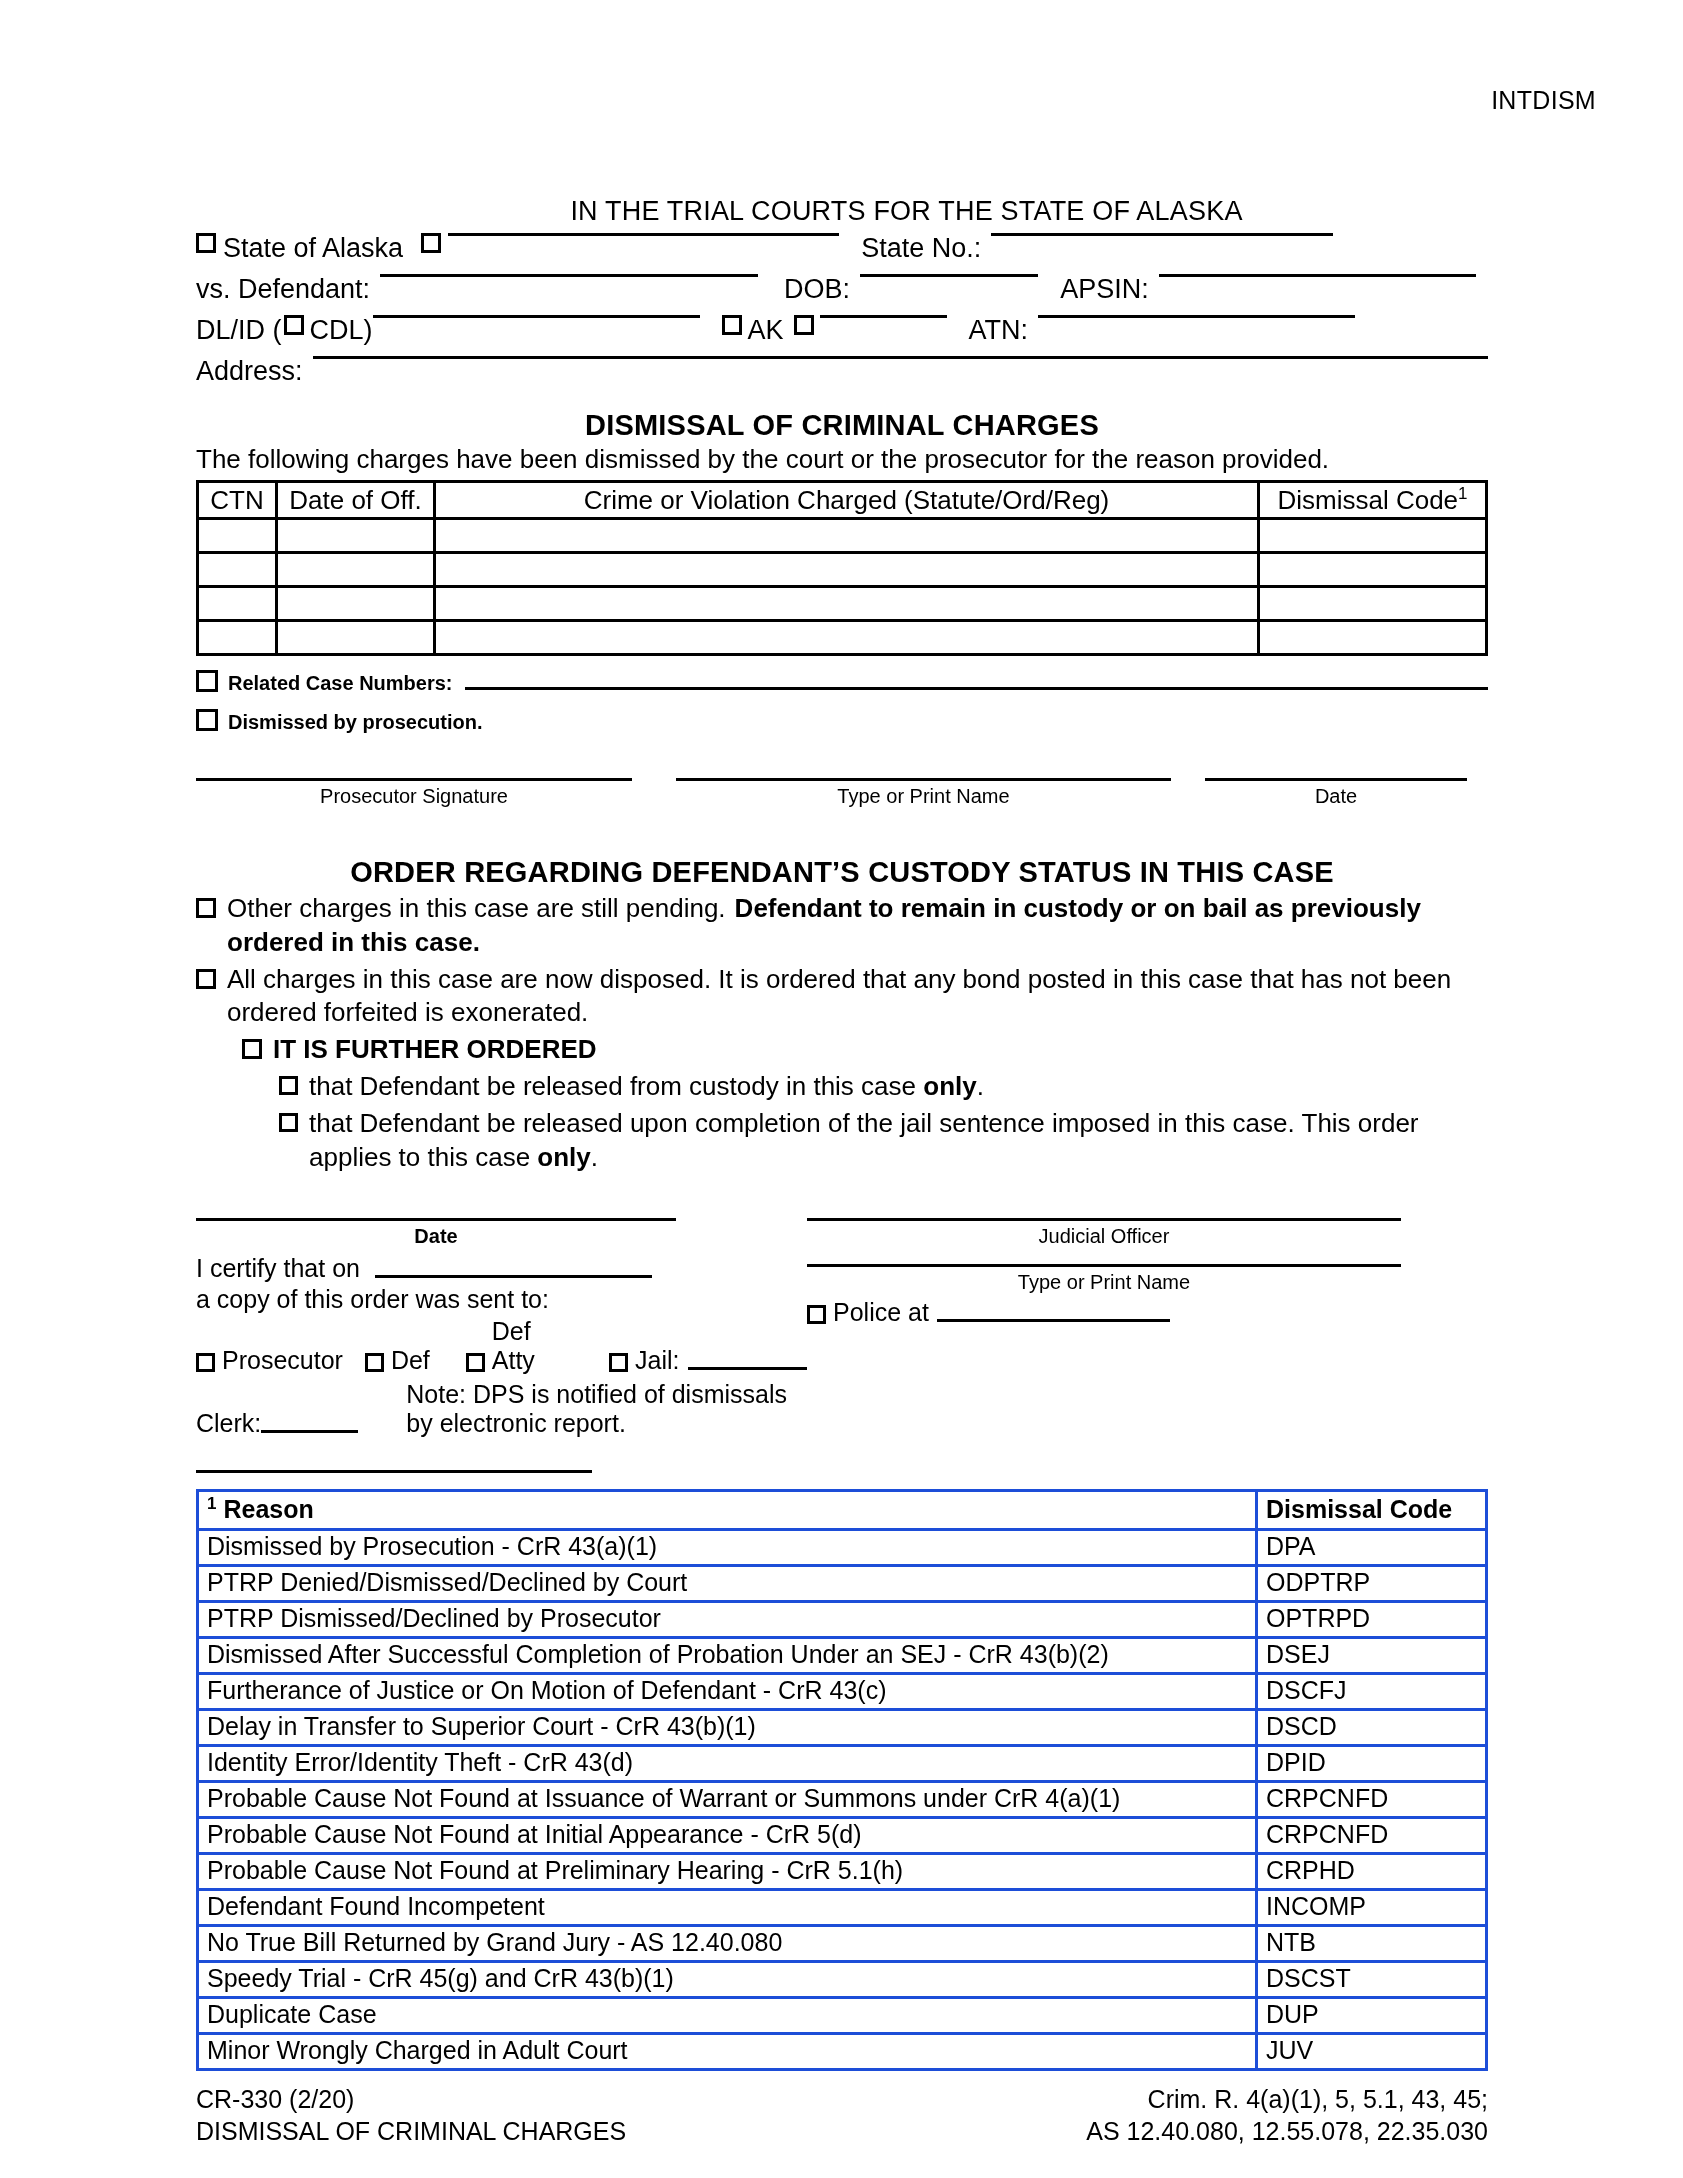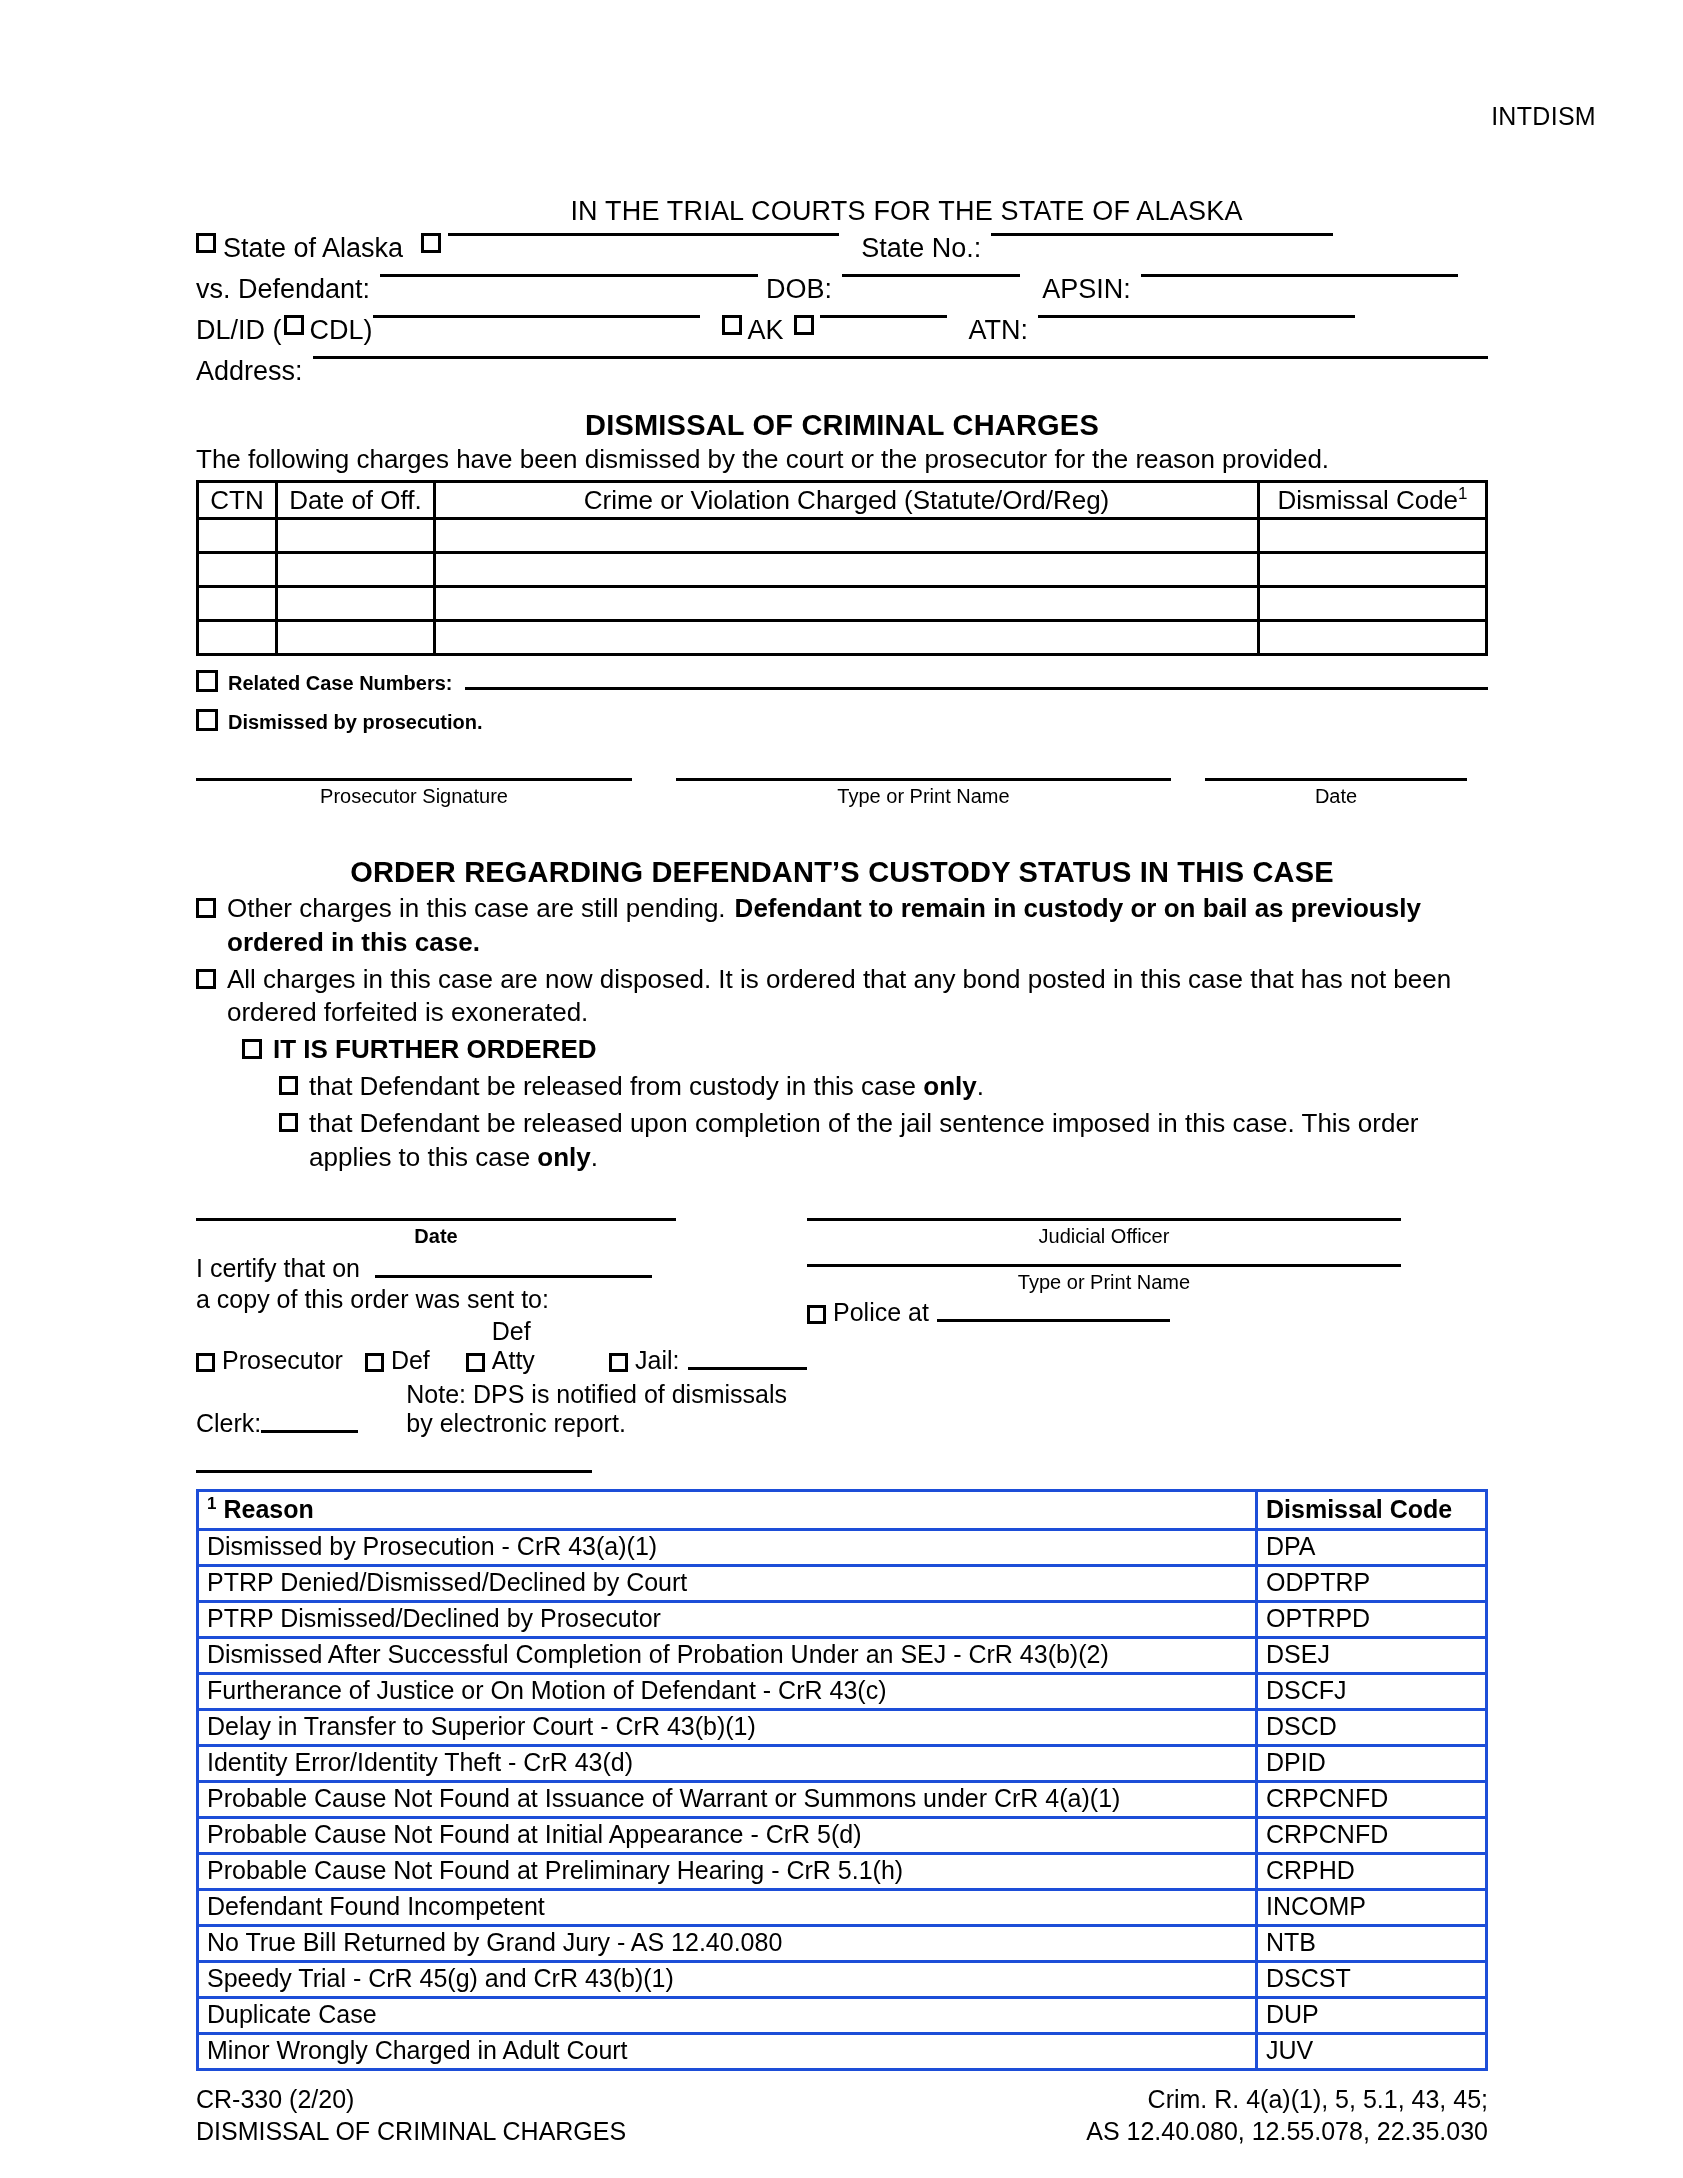--- a/index.html
+++ b/index.html
@@ -50,21 +50,21 @@
   }
   .cb.sm {
     width: 19px;
     height: 19px;
     border-width: 3px;
   }
 
   
   #form-code {
     position: absolute;
-    top: 102px;
+    top: 86px;
     right: 87px;
     font-size: 25px;
     letter-spacing: 0.3px;
     text-align: right;
   }
 
   
   .frame {
     position: absolute;
     left: 196px;
@@ -202,21 +202,21 @@
       <span class="lbl">State of Alaska</span>
       <span class="cb" style="margin-left:18px;"></span>
       <span class="rule" style="width:391px;"></span>
       <span class="lbl" style="margin-left:22px;">State No.:</span>
       <span class="rule" style="width:342px;margin-left:10px;"></span>
     </div>
 
     <div class="cap-line">
       <span class="lbl">vs. Defendant:</span>
       <span class="rule" style="width:378px;margin-left:10px;"></span>
-      <span class="lbl" style="margin-left:8px;">DOB:</span>
+      <span class="lbl" style="margin-left:26px;">DOB:</span>
       <span class="rule" style="width:178px;margin-left:10px;"></span>
       <span class="lbl" style="margin-left:22px;">APSIN:</span>
       <span class="rule" style="width:317px;margin-left:10px;"></span>
     </div>
 
     <div class="cap-line">
       <span class="lbl">DL/ID (</span>
       <span class="cb" style="margin-left:2px;margin-right:6px;"></span>
       <span class="lbl">CDL)</span>
       <span class="rule" style="width:327px;"></span>

